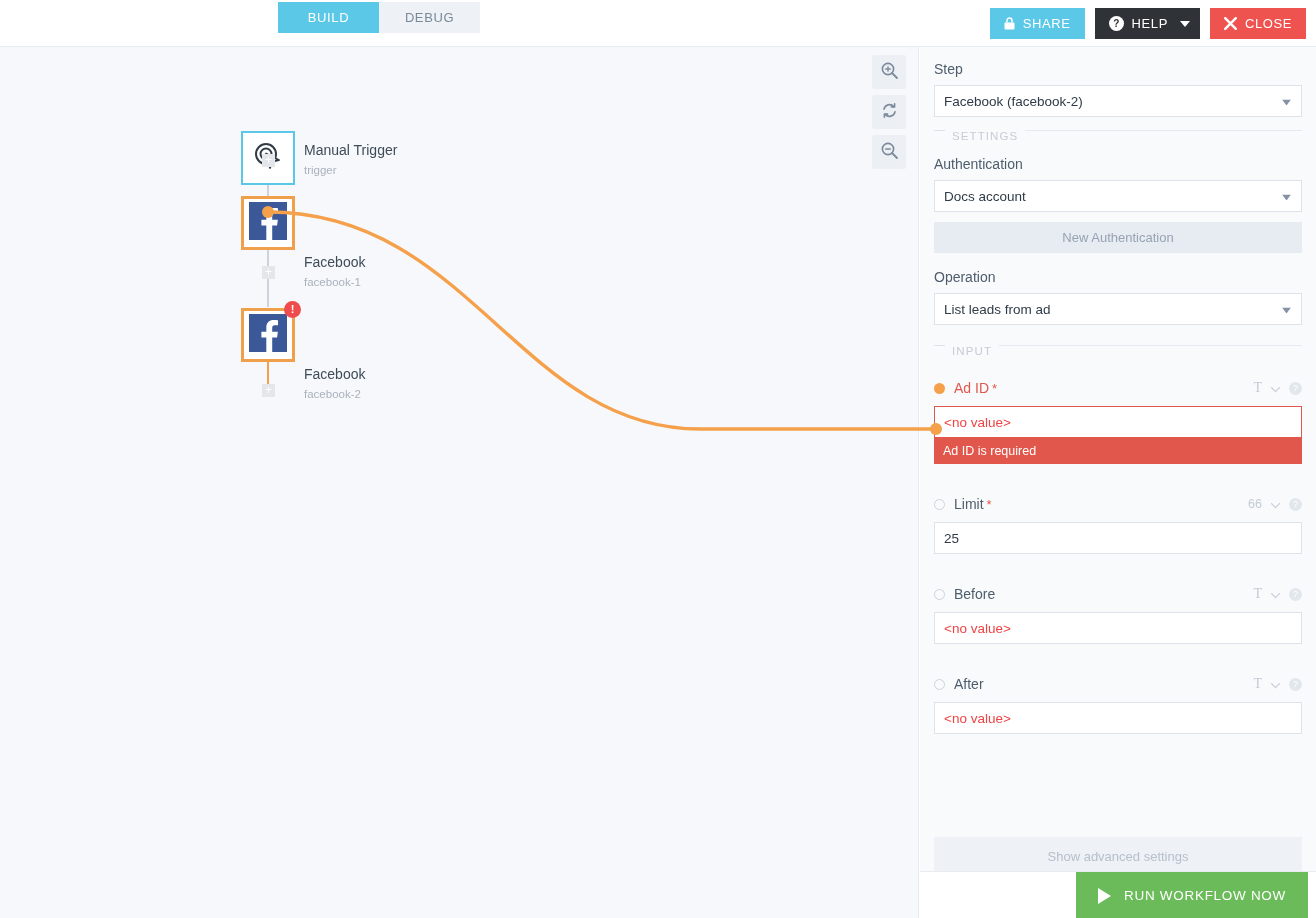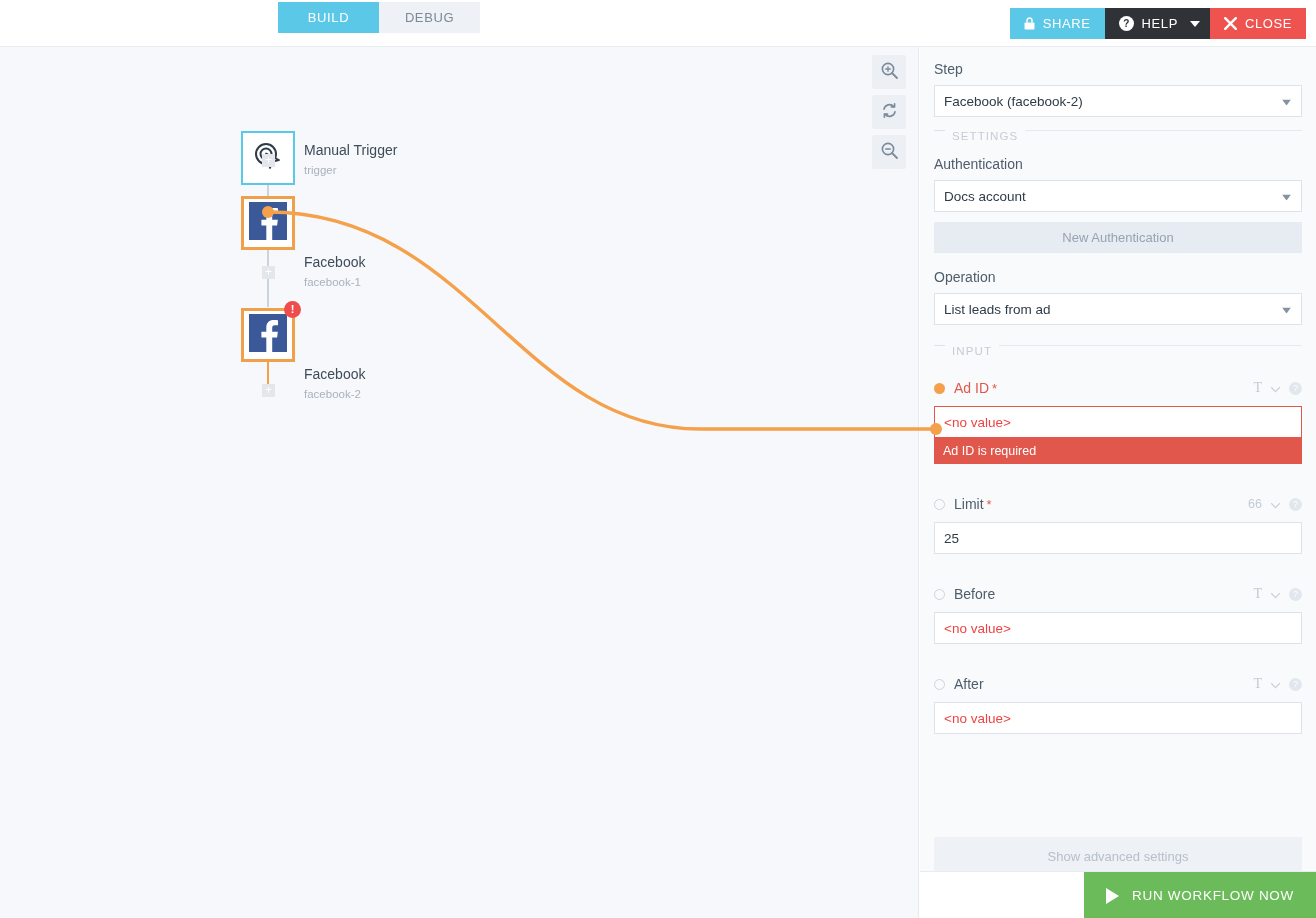--- a/index.html
+++ b/index.html
@@ -48,20 +48,21 @@
   }
   .mode-tab.inactive {
     background: #eef1f5;
     color: #7a8a99;
   }
 
   .top-actions {
     position: absolute;
     right: 10px; top: 8px;
     display: flex;
+    gap: 10px;
     align-items: center;
   }
   .tbtn {
     height: 31px;
     display: flex;
     align-items: center;
     gap: 8px;
     padding: 0 14px;
     font-size: 13px;
     letter-spacing: 0.6px;
@@ -319,21 +320,21 @@
     left: 920px;
     bottom: 0;
     width: 396px;
     height: 47px;
     background: #ffffff;
     border-top: 1px solid #e8ebf0;
     box-sizing: border-box;
   }
   .run-btn {
     position: absolute;
-    right: 0; top: 0;
+    right: 8px; top: 0;
     height: 47px;
     background: #6cbb5a;
     color: #ffffff;
     font-size: 13.5px;
     letter-spacing: 0.7px;
     display: flex;
     align-items: center;
     gap: 13px;
     padding: 0 22px;
     cursor: pointer;

